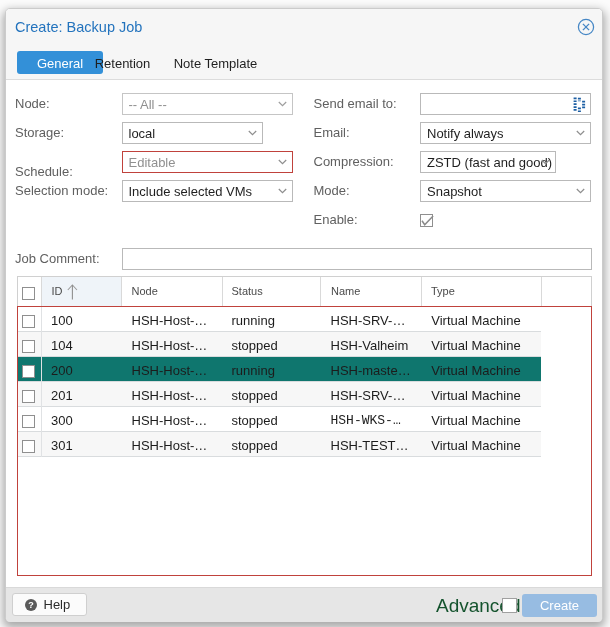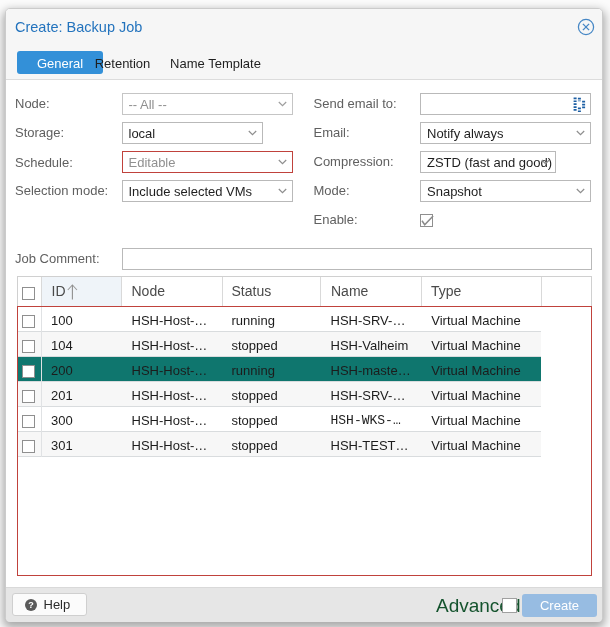--- a/index.html
+++ b/index.html
@@ -23,44 +23,44 @@
 .fld.dis { color:#8f8f8f; border-color:#c5c5c5; }
 .fld.inv { border-color:#c0423c; color:#909090; }
 .chev { position:absolute; right:5px; top:7px; }
 .ftr { left:6px; top:587px; width:596px; height:35px; background:#e6e6e6;
   border-top:1px solid #d9d9d9; border-radius:0 0 4px 4px; }
 .cb { background:#fff; border:1px solid #8f8f8f; }
 .hline { background:#d9d9d9; width:1px; }
 .bline { background:#e0e2e4; width:1px; }
 .cell { position:absolute; font-size:13px; color:#1c1c1c; line-height:25px; top:1px;
   white-space:nowrap; }
-.hcell { position:absolute; font-size:14px; color:#4a4a4a; line-height:31px;
+.hcell { position:absolute; font-size:11px; color:#4a4a4a; line-height:31px;
   white-space:nowrap; }
 .row { position:relative; height:25.05px; border-bottom:1px solid #d9dcde; }
 </style>
 </head>
 <body>
 <div class="page">
   <div class="abs dlg"></div>
   <div class="abs hdr"></div>
   <div class="abs title">Create: Backup Job</div>
 
   <svg class="abs" style="left:577px; top:18px;" width="18" height="18" viewBox="0 0 18 18">
     <circle cx="9" cy="9" r="7.6" fill="none" stroke="#4687c5" stroke-width="1.25"></circle>
     <line x1="5.9" y1="5.9" x2="12.1" y2="12.1" stroke="#4687c5" stroke-width="1.3"></line>
     <line x1="12.1" y1="5.9" x2="5.9" y2="12.1" stroke="#4687c5" stroke-width="1.3"></line>
   </svg>
 
   <div class="abs tab on" style="left:17px; width:86px;">General</div>
   <div class="abs tab" style="left:86px; width:73px;">Retention</div>
-  <div class="abs tab" style="left:166px; width:99px;">Name Template</div>
+  <div class="abs tab" style="left:166px; width:99px;">Note Template</div>
 
   <div class="abs lbl" style="left:15px; top:92.5px;">Node:</div>
   <div class="abs lbl" style="left:15px; top:121.5px;">Storage:</div>
-  <div class="abs lbl" style="left:15px; top:152px;">Schedule:</div>
+  <div class="abs lbl" style="left:15px; top:161px;">Schedule:</div>
   <div class="abs lbl" style="left:15px; top:179.5px;">Selection mode:</div>
 
   <div class="abs fld dis" style="left:121.5px; top:92.5px; width:171.5px;">-- All --
     <svg class="chev" width="9" height="6" viewBox="0 0 9 6">
         <path d="M0.8 1 L4.5 4.7 L8.2 1" fill="none" stroke="#9e9e9e" stroke-width="1.2"></path>
       </svg>
   </div>
   <div class="abs fld" style="left:121.5px; top:121.5px; width:141px;">local
     <svg class="chev" width="9" height="6" viewBox="0 0 9 6">
         <path d="M0.8 1 L4.5 4.7 L8.2 1" fill="none" stroke="#8e8e8e" stroke-width="1.2"></path>

